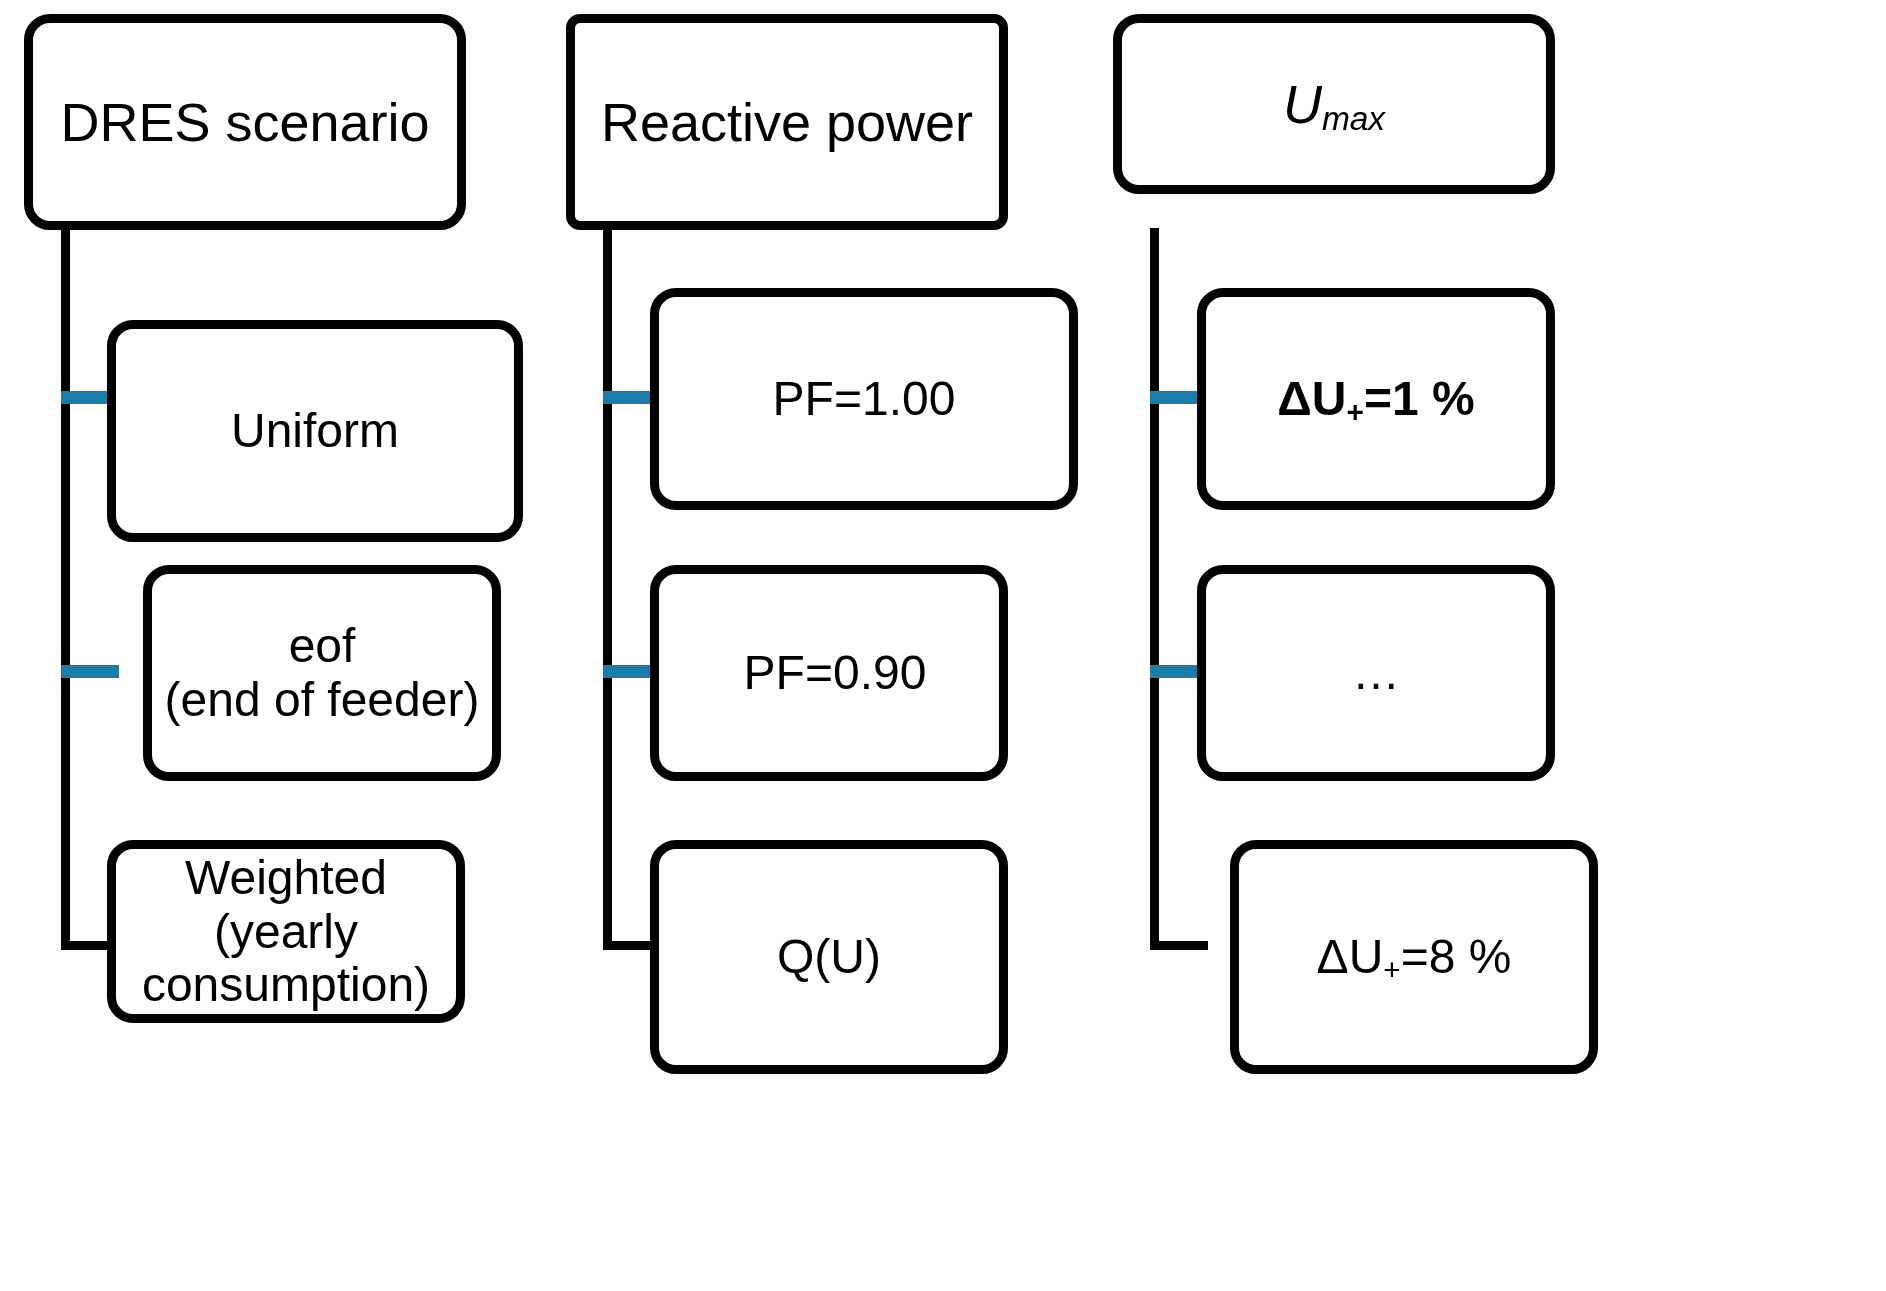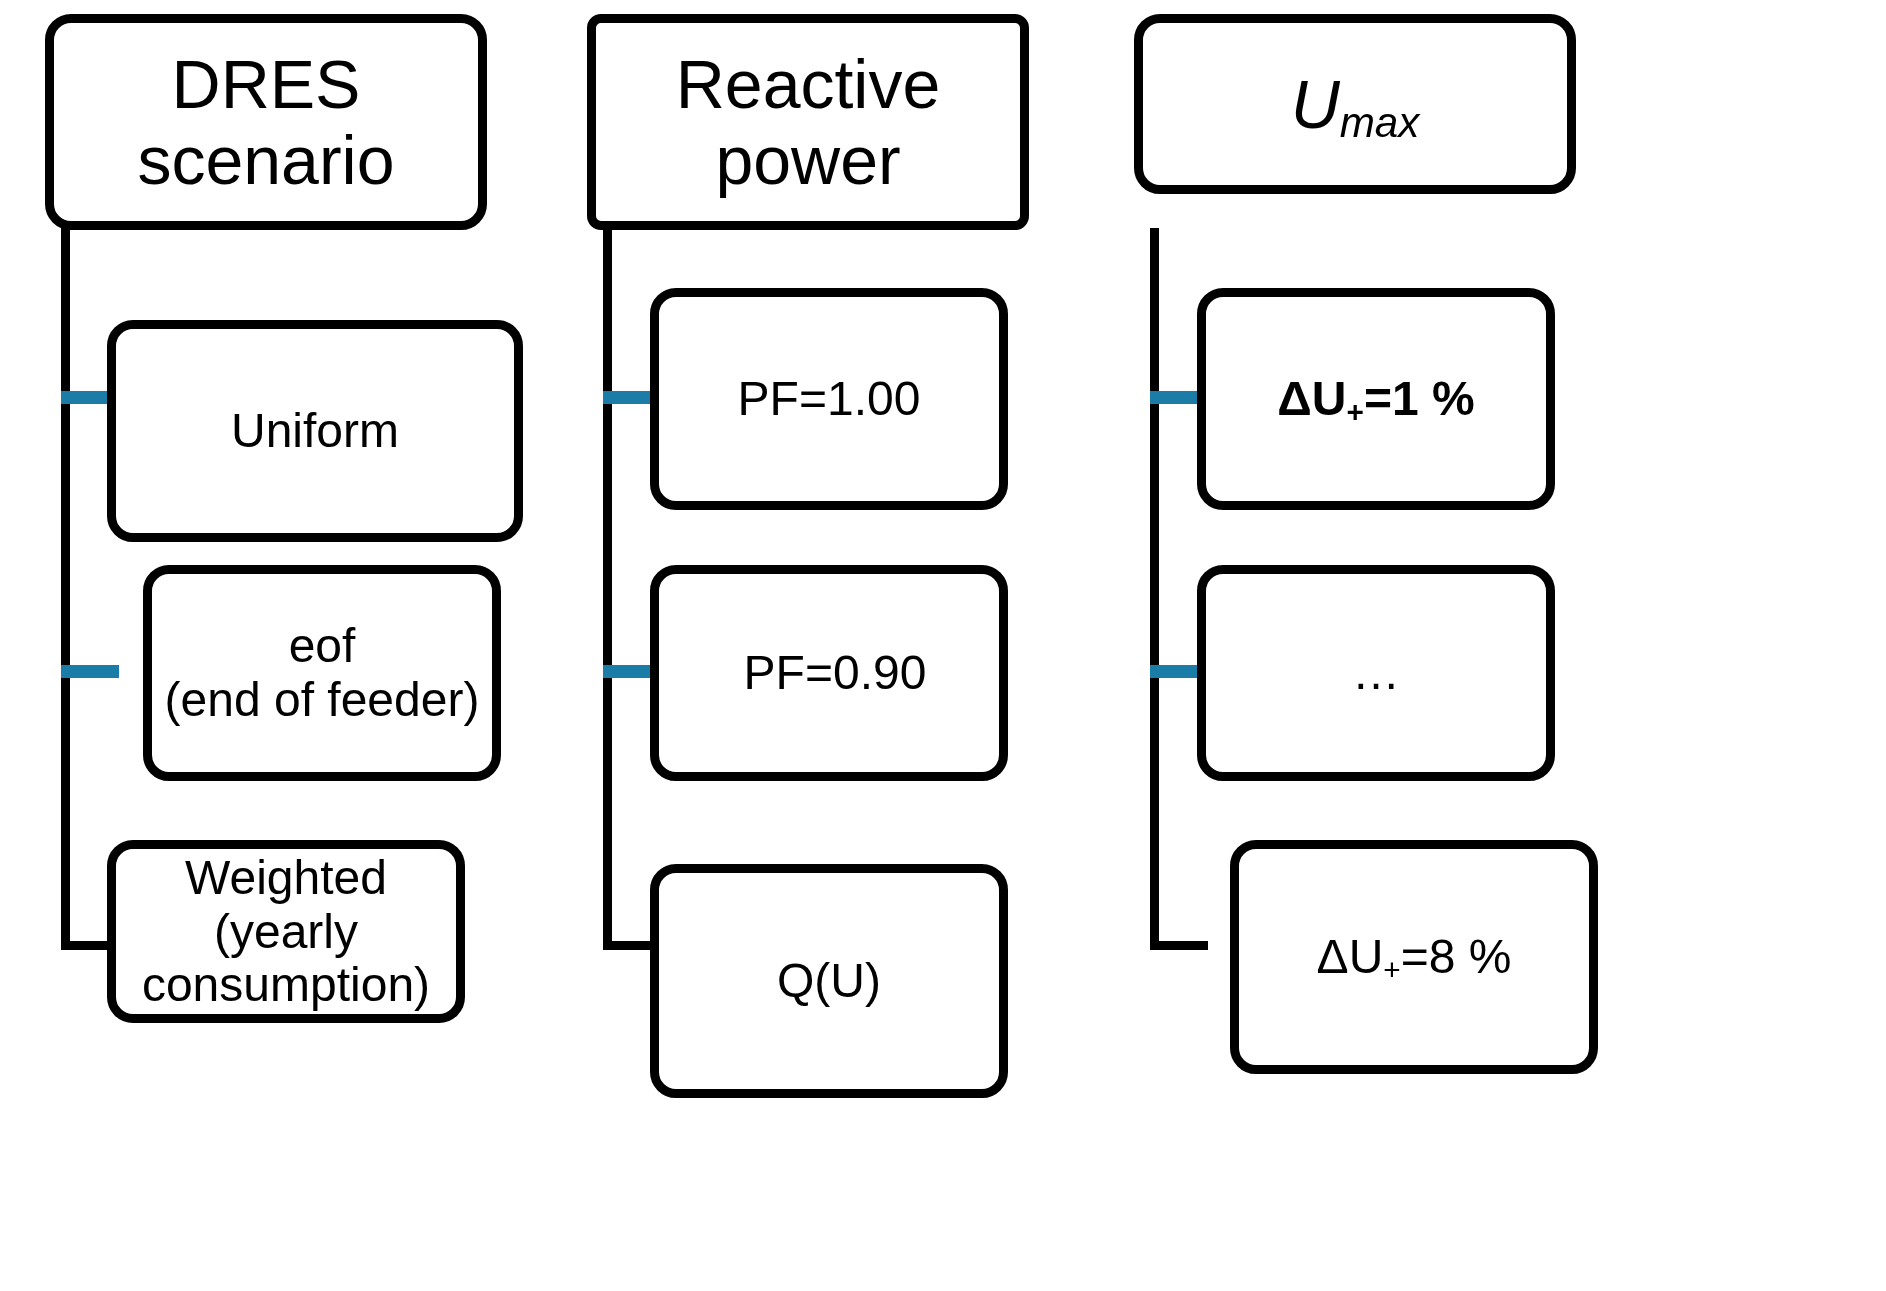--- a/index.html
+++ b/index.html
@@ -17,21 +17,21 @@
     border-radius:26px;
     display:flex;
     align-items:center;
     justify-content:center;
     text-align:center;
     line-height:1.12;
     z-index:3;
   }
   .box .label{display:block;padding:0 10px;}
 
-  .header-box{font-size:68px;margin-left:21px;}
+  .header-box{font-size:54px;}
   .child-box{font-size:48px;}
 
   
   .trunk{
     position:absolute;
     background:#000000;
     width:9px;
     z-index:1;
   }
   .trunk-foot{
@@ -84,29 +84,29 @@
     <div class="box header-box" style="left: 566px; top: 14px; width: 442px; height: 216px; border-color: rgb(0, 0, 0); border-radius: 14px;">
       <span class="label">Reactive power</span>
     </div>
 
     <div class="trunk" style="left: 603px; top: 228px; height: 722px; background: rgb(0, 0, 0);"></div>
     <div class="trunk-foot" style="left: 603px; top: 941px; width: 58px; background: rgb(0, 0, 0);"></div>
 
     <div class="stub" style="left: 603px; top: 391px; width: 58px; background: rgb(27, 124, 168);"></div>
     <div class="stub" style="left: 603px; top: 665px; width: 58px; background: rgb(27, 124, 168);"></div>
 
-    <div class="box child-box" style="left: 650px; top: 288px; width: 358px; height: 222px; border-color: rgb(0, 0, 0); justify-content: center;">
+    <div class="box child-box" style="left: 650px; top: 288px; width: 428px; height: 222px; border-color: rgb(0, 0, 0); justify-content: center;">
       <span class="label">PF=1.00</span>
     </div>
 
     <div class="box child-box" style="left: 650px; top: 565px; width: 358px; height: 216px; border-color: rgb(0, 0, 0); padding-left: 12px;">
       <span class="label">PF=0.90</span>
     </div>
 
-    <div class="box child-box" style="left: 650px; top: 840px; width: 358px; height: 234px; border-color: rgb(0, 0, 0); margin-top: 24px;">
+    <div class="box child-box" style="left: 650px; top: 840px; width: 358px; height: 234px; border-color: rgb(0, 0, 0);">
       <span class="label">Q(U)</span>
     </div>
   </div>
 
   <div class="column">
 
     <div class="box header-box" style="left: 1113px; top: 14px; width: 442px; height: 180px; border-color: rgb(0, 0, 0); font-style: italic;">
       <span class="label">U<sub>max</sub></span>
     </div>
 

